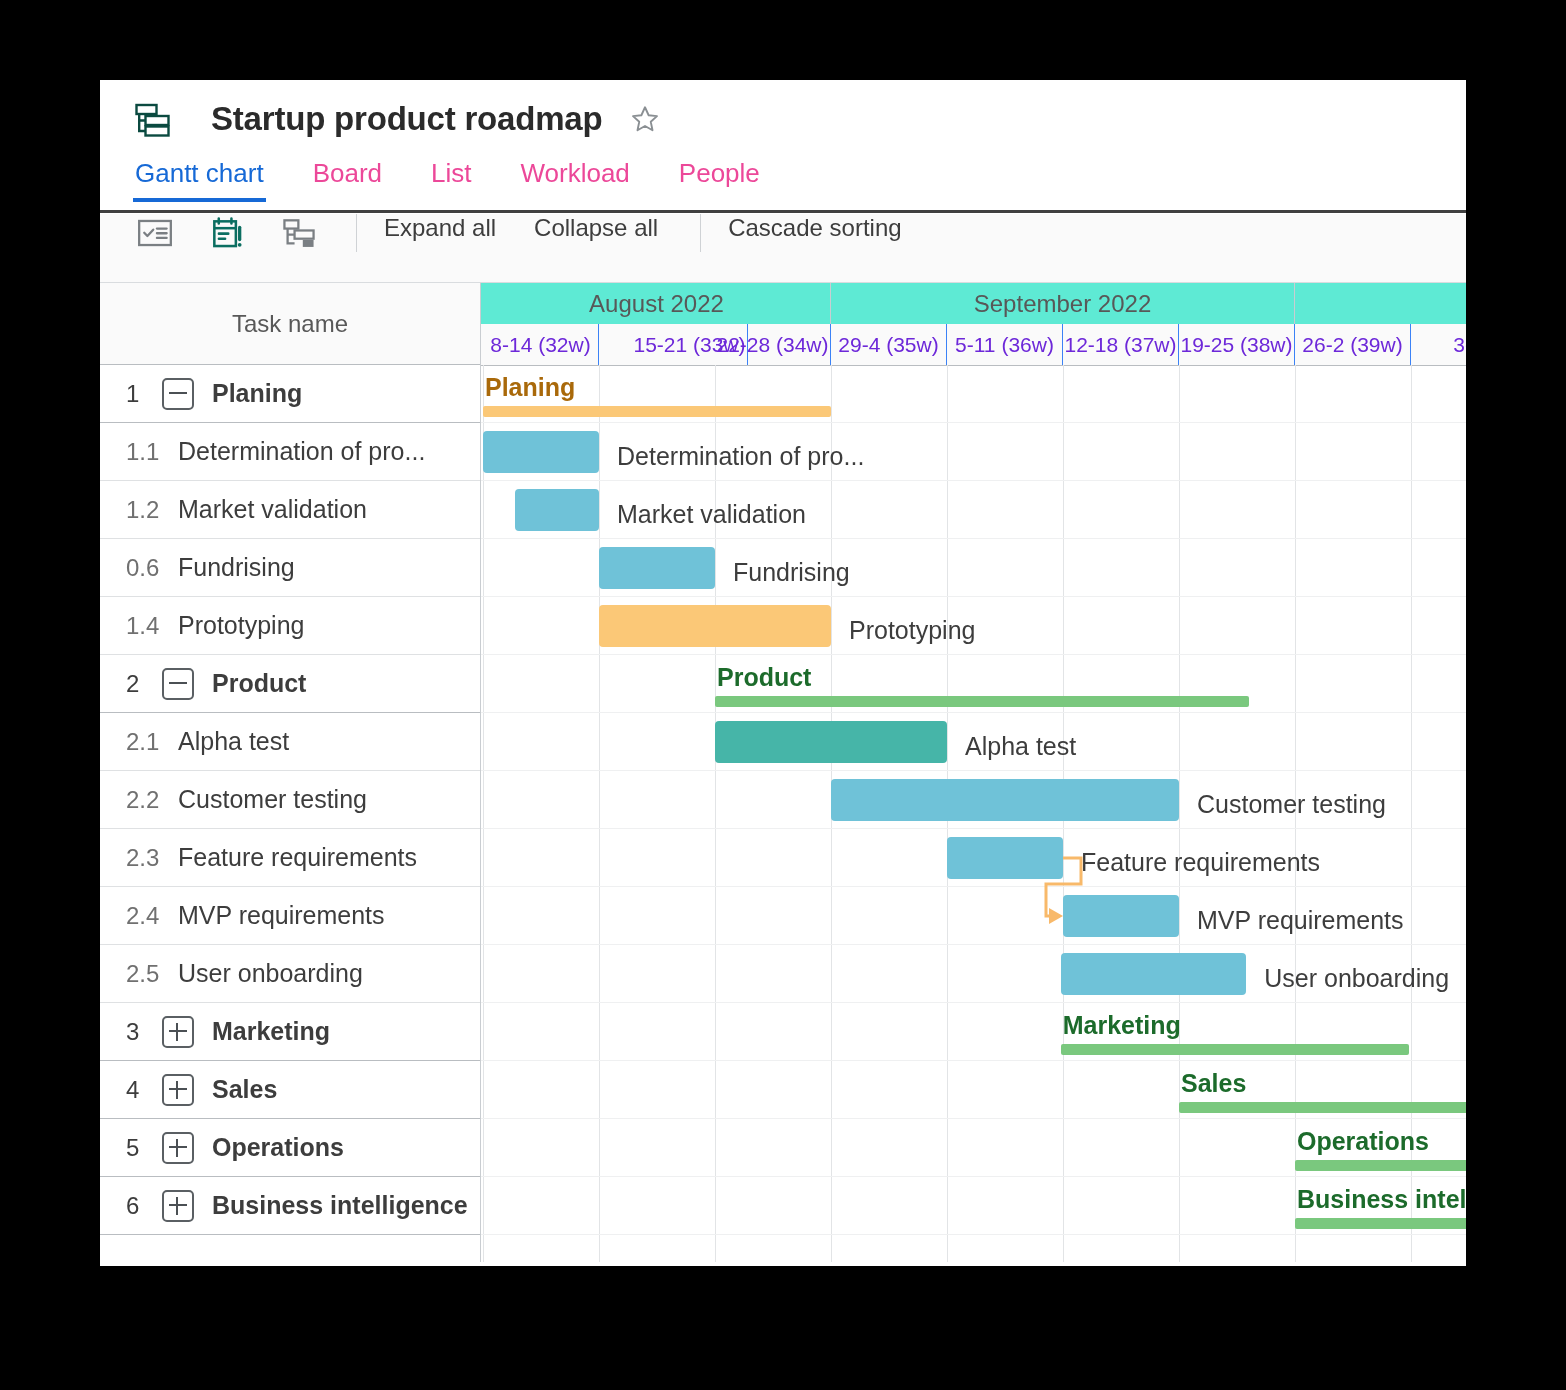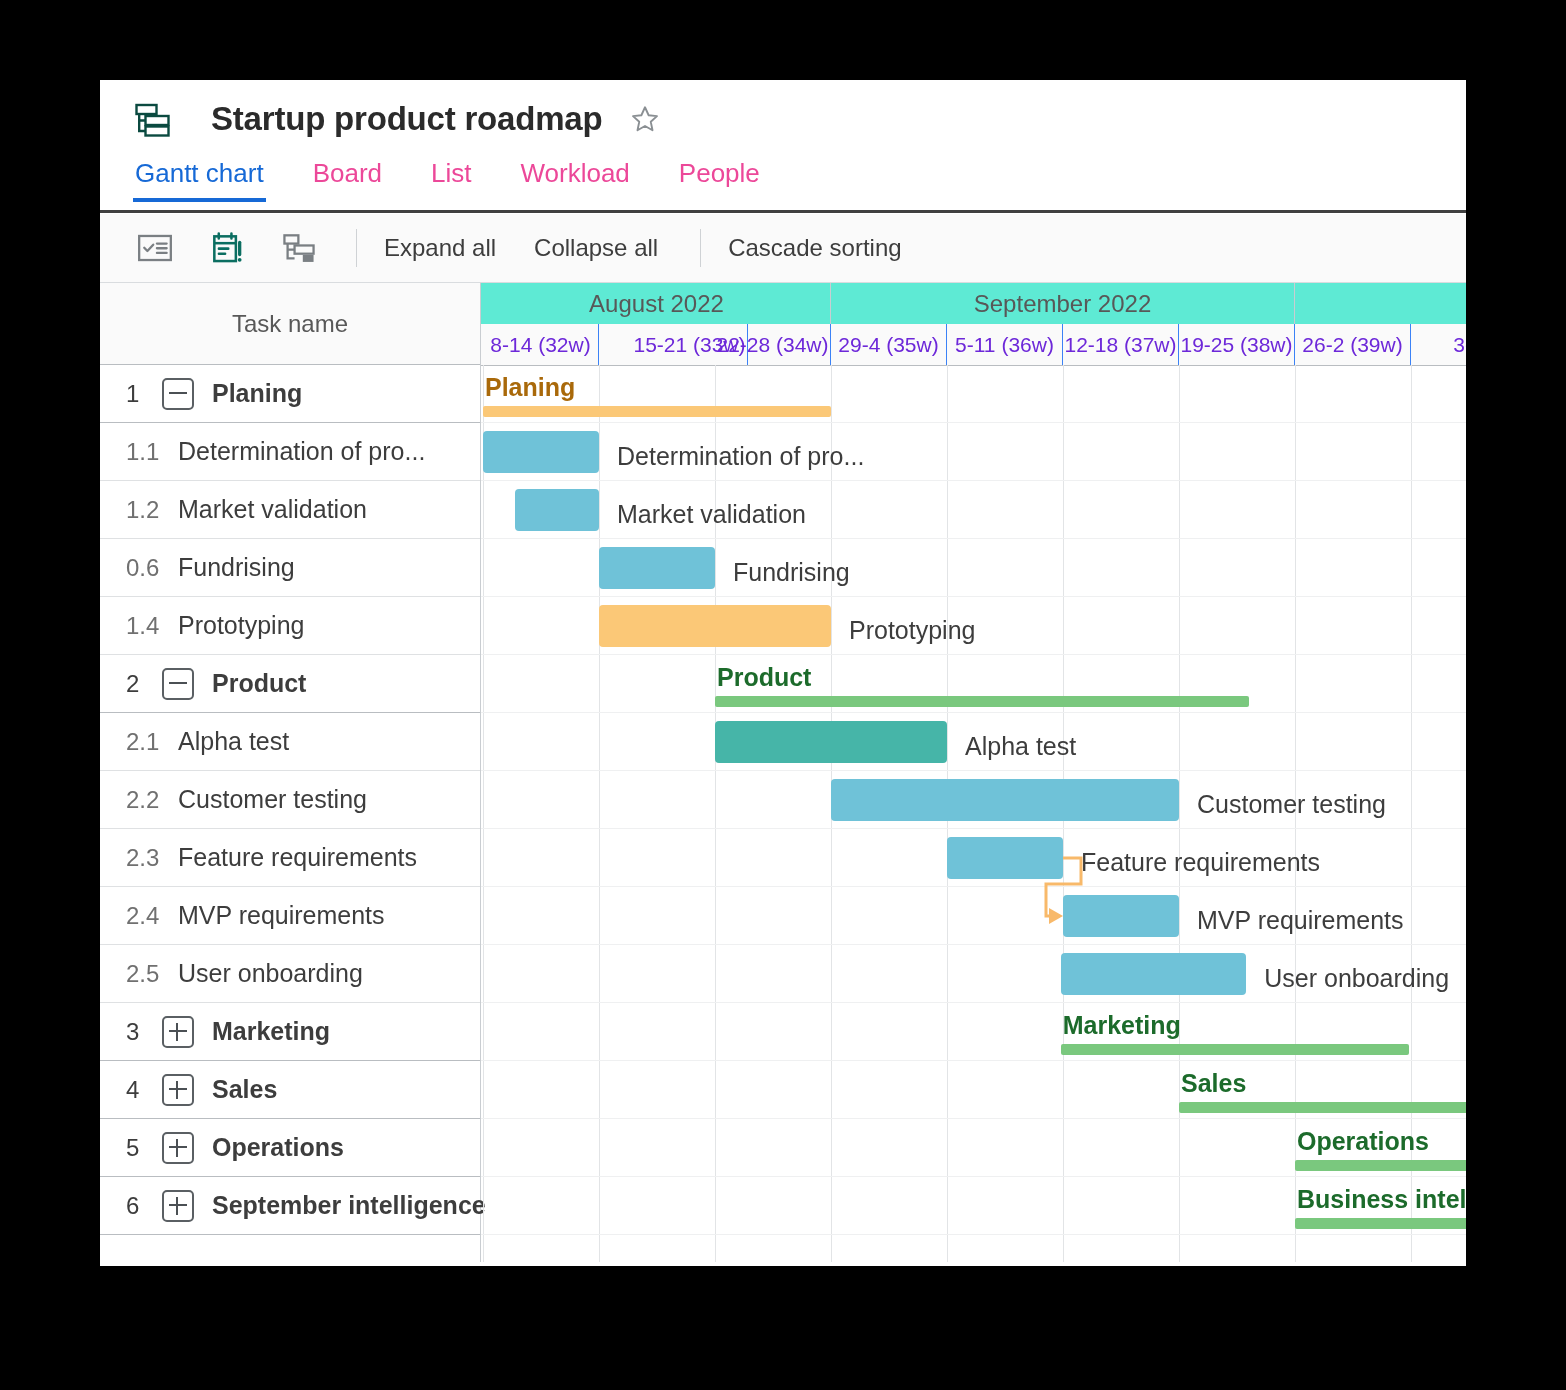--- a/index.html
+++ b/index.html
@@ -97,21 +97,20 @@
 
   
   .toolbar {
     position: absolute;
     left: 0; top: 134px;
     width: 100%;
     height: 69px;
     background: #fafafa;
     border-bottom: 1px solid #d9dcdf;
     display: flex;
-    align-items: center;
     padding-left: 36px;
     box-sizing: border-box;
   }
   .tb-icon {
     width: 38px; height: 38px;
     margin-right: 34px;
     display: block;
     cursor: pointer;
     flex: 0 0 auto;
   }
@@ -422,21 +421,21 @@
               <div class="tname bold">Sales</div>
             </div>
             <div class="trow group">
               <div class="wbs">5</div>
               <div class="toggle-box plus"></div>
               <div class="tname bold">Operations</div>
             </div>
             <div class="trow group">
               <div class="wbs">6</div>
               <div class="toggle-box plus"></div>
-              <div class="tname bold">September intelligence</div>
+              <div class="tname bold">Business intelligence</div>
             </div>
           </div>
       </div>
 
       <div class="timeline">
         <div class="tl-months" id="tl-months">
             <div class="tl-month" style="left: 2px; width: 348px;">August 2022</div>
             <div class="tl-month" style="left: 350px; width: 464px;">September 2022</div>
             <div class="tl-month" style="left: 814px; width: 232px;"></div>
           </div>

